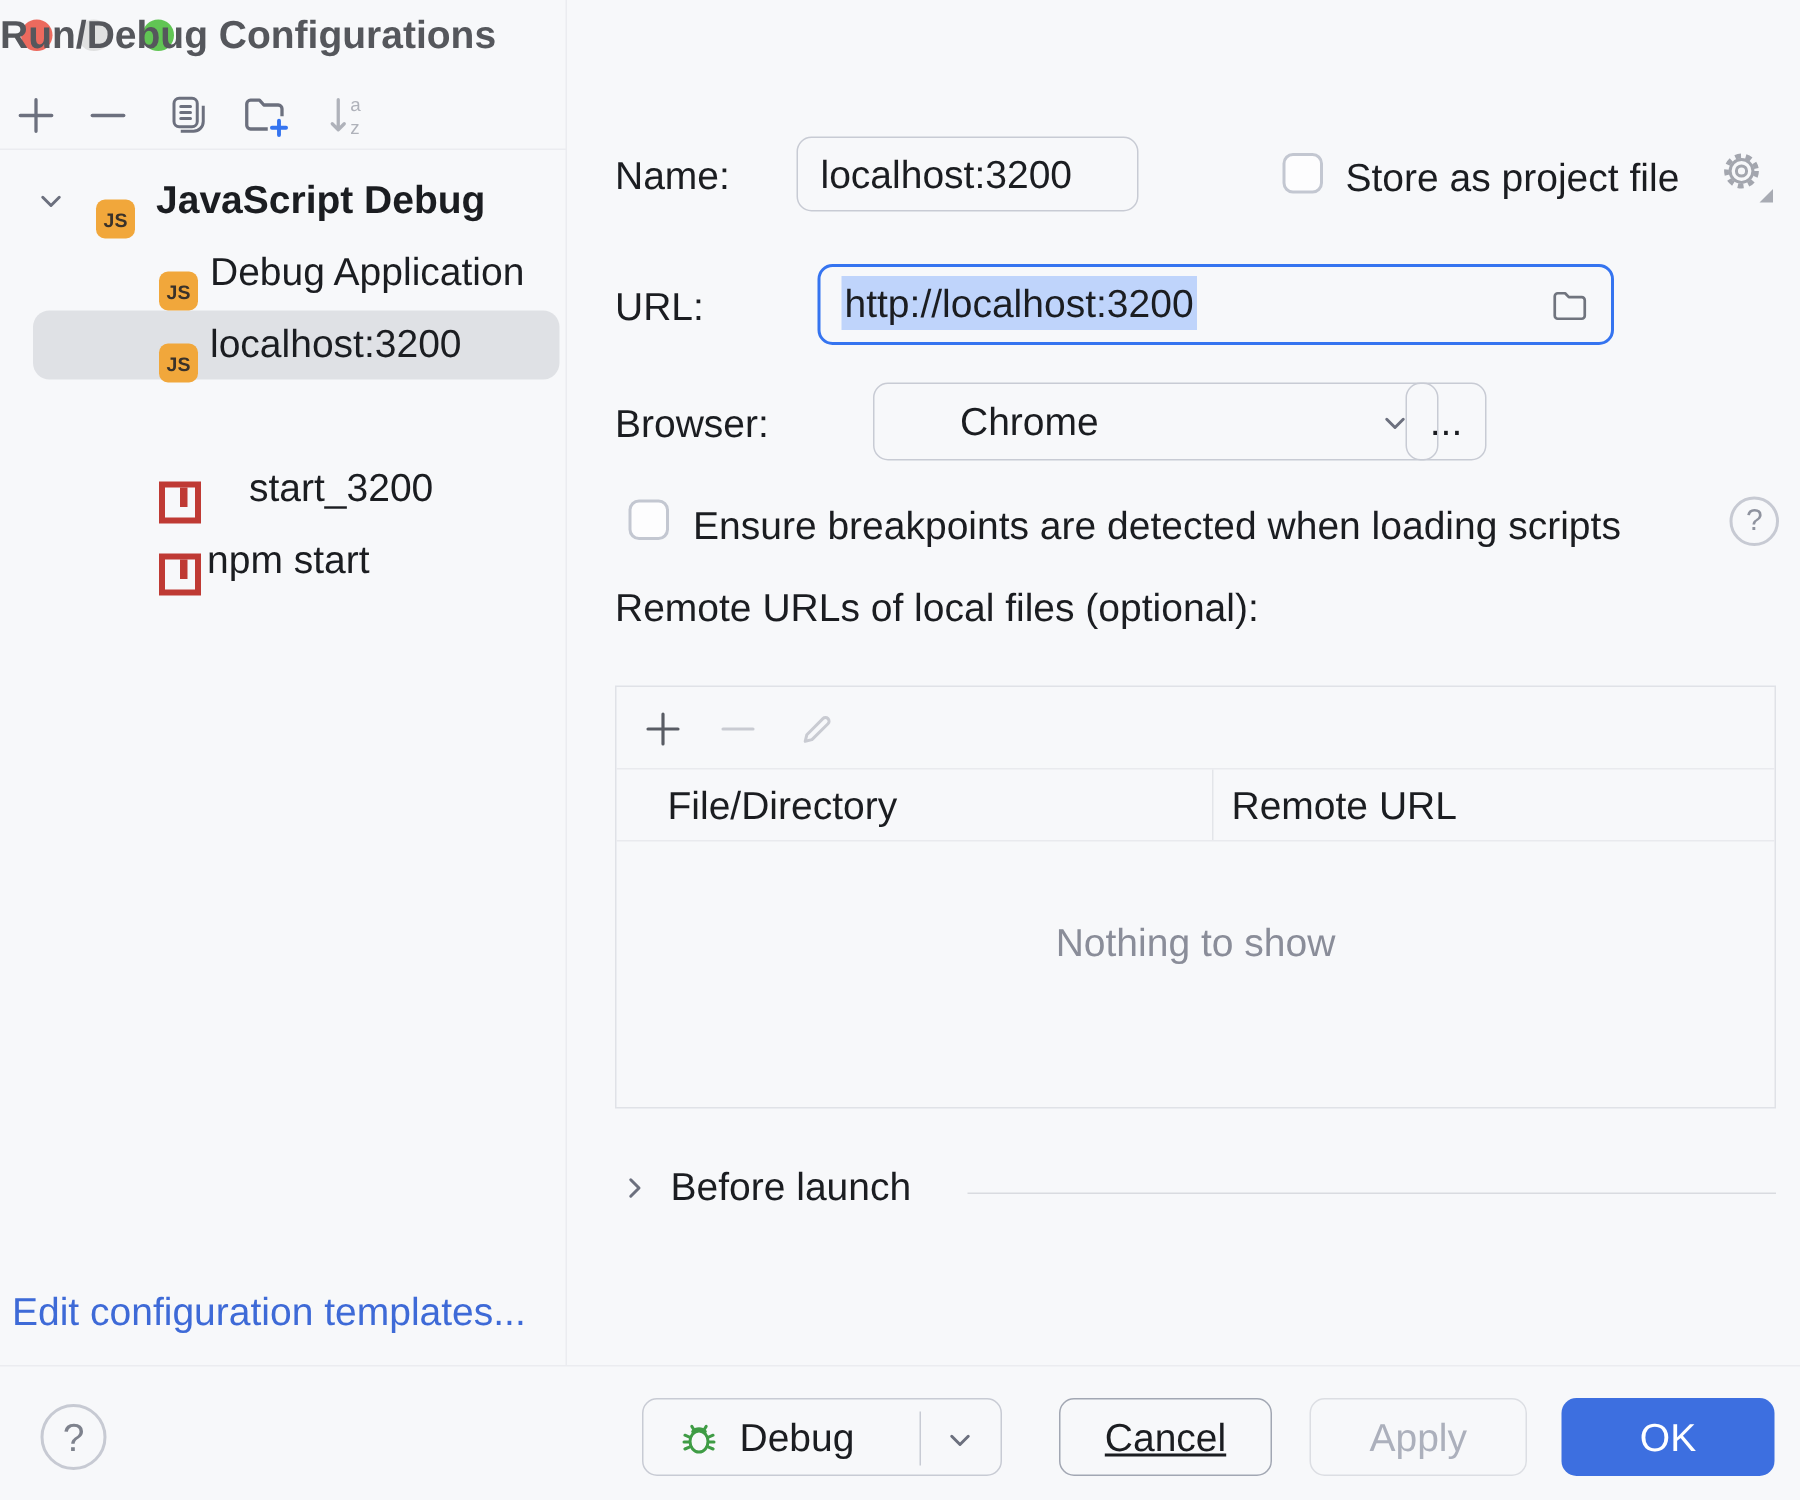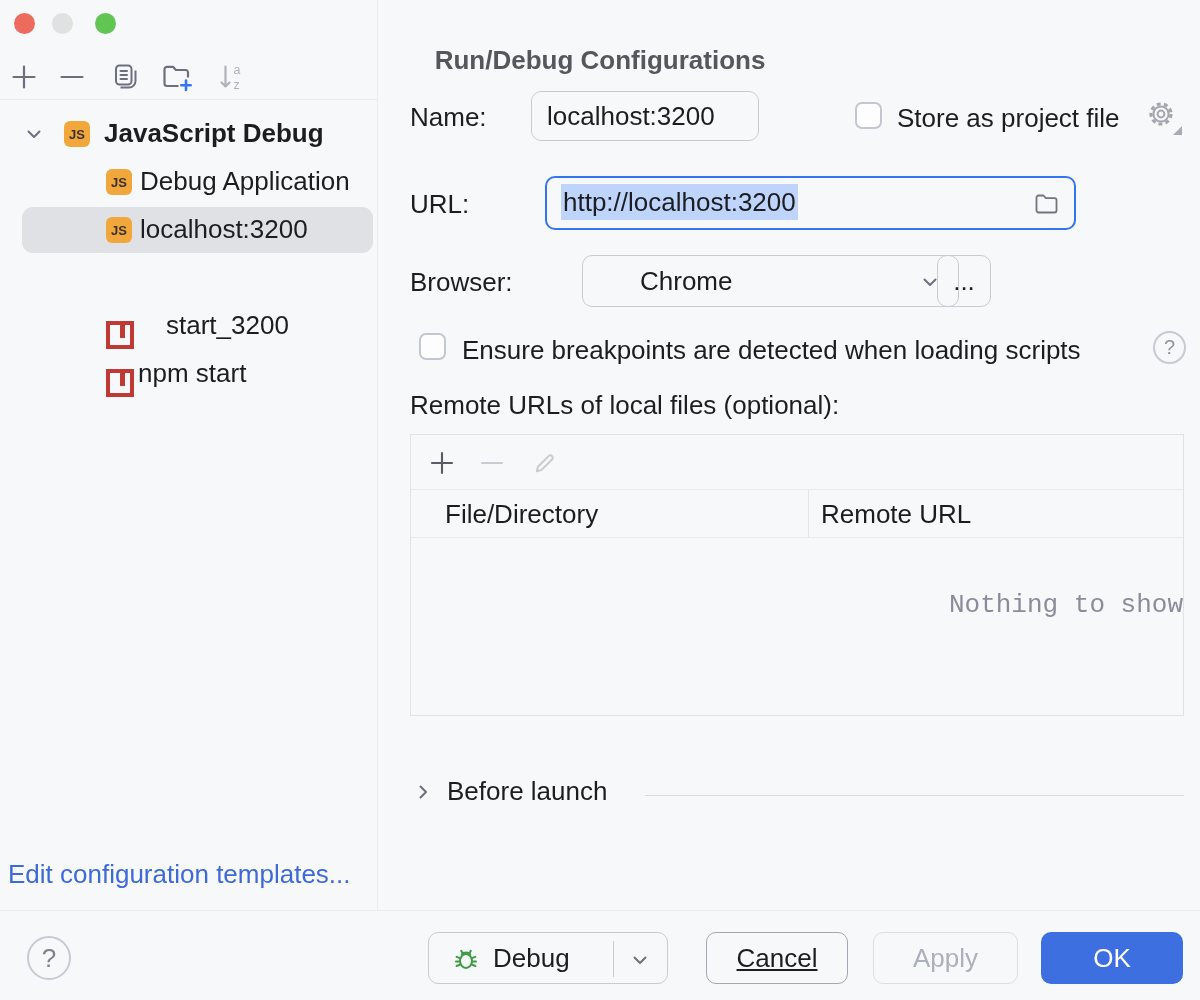--- a/index.html
+++ b/index.html
@@ -5,53 +5,53 @@
   html,body{margin:0;padding:0;background:#e9eaec;}
   .app{
     position:relative;width:1200px;height:1000px;overflow:hidden;
     background:#F7F8FA;
     font-family:"Liberation Sans","DejaVu Sans",sans-serif;
     color:#1B1D21;
     -webkit-font-smoothing:antialiased;
   }
   .abs{position:absolute;}
   .tl{width:21px;height:21px;border-radius:50%;}
-  .win-title{left:0;top:8px;width:100%;text-align:center;font-size:26px;font-weight:bold;color:#55575C;margin-top:37px;}
+  .win-title{left:0;top:8px;width:100%;text-align:left;font-size:26px;font-weight:bold;color:#55575C;}
 
   
   .sidebar{left:0;top:0;width:378px;height:910px;border-right:1px solid #EBECF0;box-sizing:border-box;}
   .sb-toolbar-sep{left:0;top:99px;width:378px;height:1px;background:#EBECF0;}
   .icon-btn{display:flex;align-items:center;justify-content:center;}
   .tree-row{height:46px;display:flex;align-items:center;font-size:26px;}
   .tree-sel{left:22px;top:207px;width:351px;height:46px;background:var(--tree-selection,#DFE1E5);border-radius:11px;}
   .js-badge{width:26px;height:26px;border-radius:6px;background:var(--js-icon,#F1A73B);
     display:flex;align-items:center;justify-content:center;
-    font-size:13px;font-weight:bold;color:#3A322A;letter-spacing:0px;}
+    font-size:13px;font-weight:bold;color:#3A322A;letter-spacing:0px;margin-top:12px;}
   .npm-badge{width:28px;height:28px;background:var(--npm-icon,#BF3A34);position:relative;}
   .npm-badge::before{content:"";position:absolute;inset:4px;background:#F7F8FA;}
   .npm-badge::after{content:"";position:absolute;left:14px;top:4px;width:5px;height:13px;background:var(--npm-icon,#BF3A34);}
   .link{font-size:26px;color:var(--link,#3E6AD7);cursor:pointer;white-space:nowrap;}
 
   
   .lbl{font-size:26px;color:#1B1D21;white-space:nowrap;}
   .input{border:1px solid #C8CBD4;border-radius:10px;box-sizing:border-box;background:transparent;}
   .checkbox{width:27px;height:27px;border:2px solid #C3C7D1;border-radius:7px;background:#FDFDFE;box-sizing:border-box;}
   .helpcirc{border:2px solid #C7CAD3;border-radius:50%;display:flex;align-items:center;justify-content:center;color:#8F939F;box-sizing:border-box;background:transparent;}
   .sel-text{background:var(--selection,#BFD4FB);padding:3px 2px;}
 
   .chrome-icon{width:28px;height:28px;border-radius:50%;position:relative;
     background:conic-gradient(from 75deg,#FBBC05 0 120deg,#34A853 0 240deg,#EA4335 0 360deg);}
   .chrome-icon::before{content:"";position:absolute;inset:7px;background:#fff;border-radius:50%;}
   .chrome-icon::after{content:"";position:absolute;inset:9.5px;background:#4285F4;border-radius:50%;}
 
   
-  .table{left:410px;top:434px;width:774px;height:282px;border:1px solid #E0E2E7;box-sizing:border-box;}
+  .table{left:410px;top:457px;width:774px;height:282px;border:1px solid #E0E2E7;box-sizing:border-box;}
   .tbl-sep{position:absolute;left:0;width:100%;height:1px;background:#E9EAEE;}
   .th{font-size:26px;color:#1B1D21;}
-  .empty{width:100%;text-align:right;font-size:26px;color:#8A8D99;font-family:Liberation Mono, monospace;}
+  .empty{width:100%;text-align:center;font-size:26px;color:#8A8D99;}
 
   
   .footer-sep{left:0;top:910px;width:1200px;height:1px;background:#EBECF0;}
   .btn{border:1px solid #C8CBD4;border-radius:10px;box-sizing:border-box;font-size:26px;
     display:flex;align-items:center;justify-content:center;background:transparent;color:#1B1D21;}
   .btn-primary{background:var(--ok-bg,#3D6FE0);border:none;color:#FFFFFF;font-weight:500;}
   .btn-disabled{border-color:#DCDEE3;color:#ACB0BC;}
   .btn-cancel{border:1.5px solid #A2A7B3;text-decoration:underline;}
 
   svg{display:block;}

